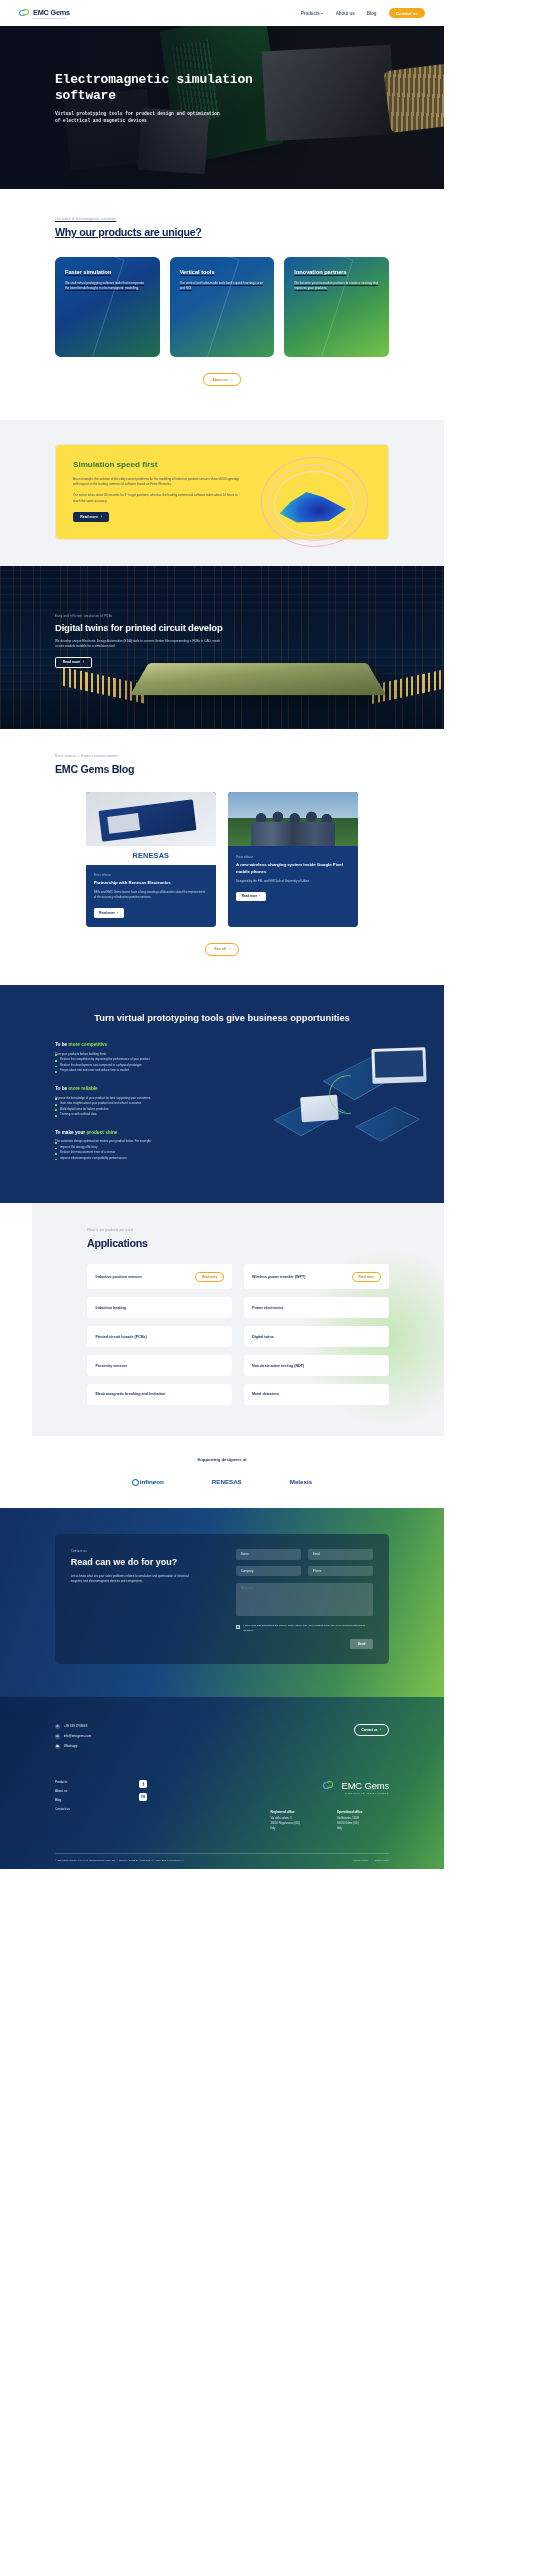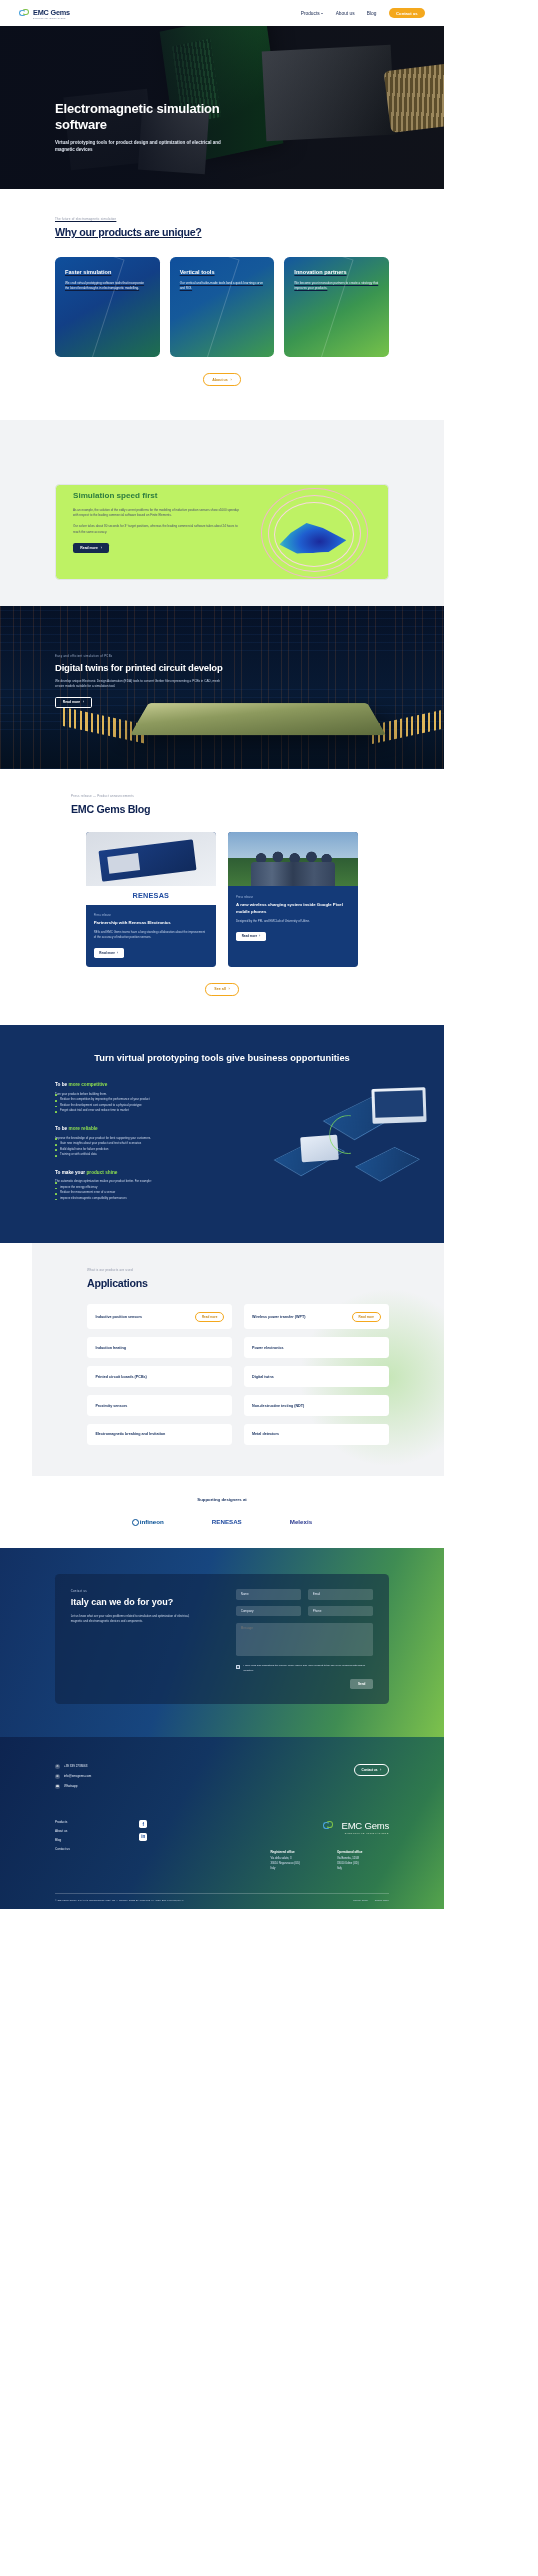--- a/index.html
+++ b/index.html
@@ -70,21 +70,21 @@
     background: linear-gradient(180deg,#cfcfcf,#6a6a6a); transform: rotate(-6deg);
   }
   .hero-photo .rod2 {
     position:absolute; left:466px; top:84px; width:67px; height:10px;
     background: linear-gradient(180deg,#d9d9d9,#707070); transform: rotate(5deg);
   }
   .hero-shade {
     position:absolute; inset:0;
     background: linear-gradient(90deg, rgba(10,14,26,.96) 0%, rgba(10,14,26,.88) 32%, rgba(10,14,26,.35) 58%, rgba(10,14,26,.15) 100%);
   }
-  .hero-inner { position: relative; z-index: 3; padding: 75px 0 0 55px; max-width: 264px; }
+  .hero-inner { position: relative; z-index: 3; padding: 46px 0 0 55px; max-width: 264px; font-family: Liberation Mono, monospace; }
   .hero-title { color:#fff; font-size: 13px; line-height: 1.22; font-weight: bold; letter-spacing: -0.2px; }
   .hero-sub { color:#dfe5ef; font-size: 4.5px; line-height: 1.65; margin-top: 6.2px; max-width: 168px; font-weight: bold;}
 
   
   .sec-unique { background:#fff; padding: 28px 55px 34px; text-decoration: underline; }
   .eyebrow { font-size: 3px; color:#8c93a6; letter-spacing:0.2px; margin-bottom: 5px;}
   .h2 { font-size: 10.7px; font-weight: bold; color:#0e2150; letter-spacing:-0.3px; }
   .cards3 { display:flex; gap: 10px; margin-top: 19px; }
   .card3 {
     flex:1; height: 100px; border-radius: 5.6px; padding: 12.3px 10px; color:#fff; position:relative;
@@ -102,22 +102,22 @@
   .pill-outline {
     display:inline-flex; align-items:center; gap:2.8px; border:0.6px solid #f4a81d; color:#c8891a;
     font-size:3.6px; font-weight:bold; padding: 3.4px 7.9px; border-radius: 6.2px; cursor:pointer; background:#fff;
   }
   .center { text-align:center; }
   .mt28 { margin-top: 15.7px; }
 
   
   .sec-speed { background:#f2f3f5; padding: 23.6px 55px 26px; }
   .speed-card {
-    background:#bef264; border:0.6px solid #e3e5ea; border-radius: 4.5px; padding: 6px 17px;
-    display:flex; gap: 14.6px; min-height: 96px; margin-top: 40px;
+    background:#fde047; border:0.6px solid #e3e5ea; border-radius: 4.5px; padding: 15px 17px;
+    display:flex; gap: 14.6px; min-height: 96px;
   }
   .speed-left { width: 168px; }
   .speed-title { font-size: 8.1px; font-weight:bold; color:#2d7d3f; margin-bottom: 7.9px;}
   .speed-p { font-size: 3px; color:#4a5268; line-height:1.85; margin-bottom: 5.6px;}
   .btn-dark {
     display:inline-flex; align-items:center; gap:2.8px; background:#15294f; color:#fff;
     font-size:3.4px; font-weight:bold; padding: 3.4px 7.3px; border-radius: 2.2px; cursor:pointer;
   }
   .speed-right { flex:1; position:relative; }
   .field-ring {
@@ -156,21 +156,21 @@
   .twins-inner { position:relative; z-index:5; padding: 48px 0 0 55px; }
   .twins-eyebrow { font-size:2.8px; color:#9fb0cc; letter-spacing:0.3px; margin-bottom:4.5px;}
   .twins-title { color:#fff; font-size: 9.5px; font-weight:bold; letter-spacing:-0.2px;}
   .twins-p { color:#c8d4e8; font-size: 3.1px; line-height:1.8; max-width: 168px; margin-top:5.6px;}
   .btn-ghost {
     display:inline-flex; align-items:center; gap:2.8px; border:0.6px solid #ffffff; color:#fff;
     font-size:3.4px; font-weight:bold; padding: 2.8px 6.7px; border-radius: 1.7px; cursor:pointer; margin-top:6.7px;
   }
 
   
-  .sec-blog { background:#fff; padding: 25px 71px 29px; }
+  .sec-blog { background:#fff; padding: 25px 55px 29px; }
   .blog-cards { display:flex; gap: 12.3px; margin-top: 17px; justify-content:center;}
   .blog-card { width: 130px; border-radius: 3.4px; overflow:hidden; background:#143a78; }
   .blog-img { height: 54px; position:relative; overflow:hidden; background:#e8ebf0;}
   .blog-img.b1 { background: linear-gradient(160deg,#d7dce4,#eef1f5); }
   .blog-img.b1 .board {
     position:absolute; left: 14.6px; top: 13.5px; width: 95px; height: 31px;
     background: linear-gradient(150deg,#1b3f86,#102a5c); border-radius:1.7px; transform: rotate(-7deg);
   }
   .blog-img.b1 .board::after{
     content:""; position:absolute; left:7.9px; top:6.7px; width:31px; height:17px; background:#cfd6e2;
@@ -577,21 +577,21 @@
       <span class="logo-infineon">infineon</span>
       <span class="logo-renesas">RENESAS</span>
       <span class="logo-melexis">Melexis</span>
     </div>
   </div>
 
   <div class="sec-contact">
     <div class="contact-box">
       <div class="cf-left">
         <div class="cf-eyebrow">Contact us</div>
-        <div class="cf-title">Italy can we do for you?</div>
+        <div class="cf-title">Read can we do for you?</div>
         <div class="cf-p">Let us know what are your sales problems related to simulation and optimization of electrical, magnetic and electromagnetic devices and components.</div>
       </div>
       <div class="cf-right">
         <div class="cf-row">
           <input class="inp" placeholder="Name" style="">
           <input class="inp" placeholder="Email" style="">
         </div>
         <div class="cf-row">
           <input class="inp" placeholder="Company" style="">
           <input class="inp" placeholder="Phone" style="">

